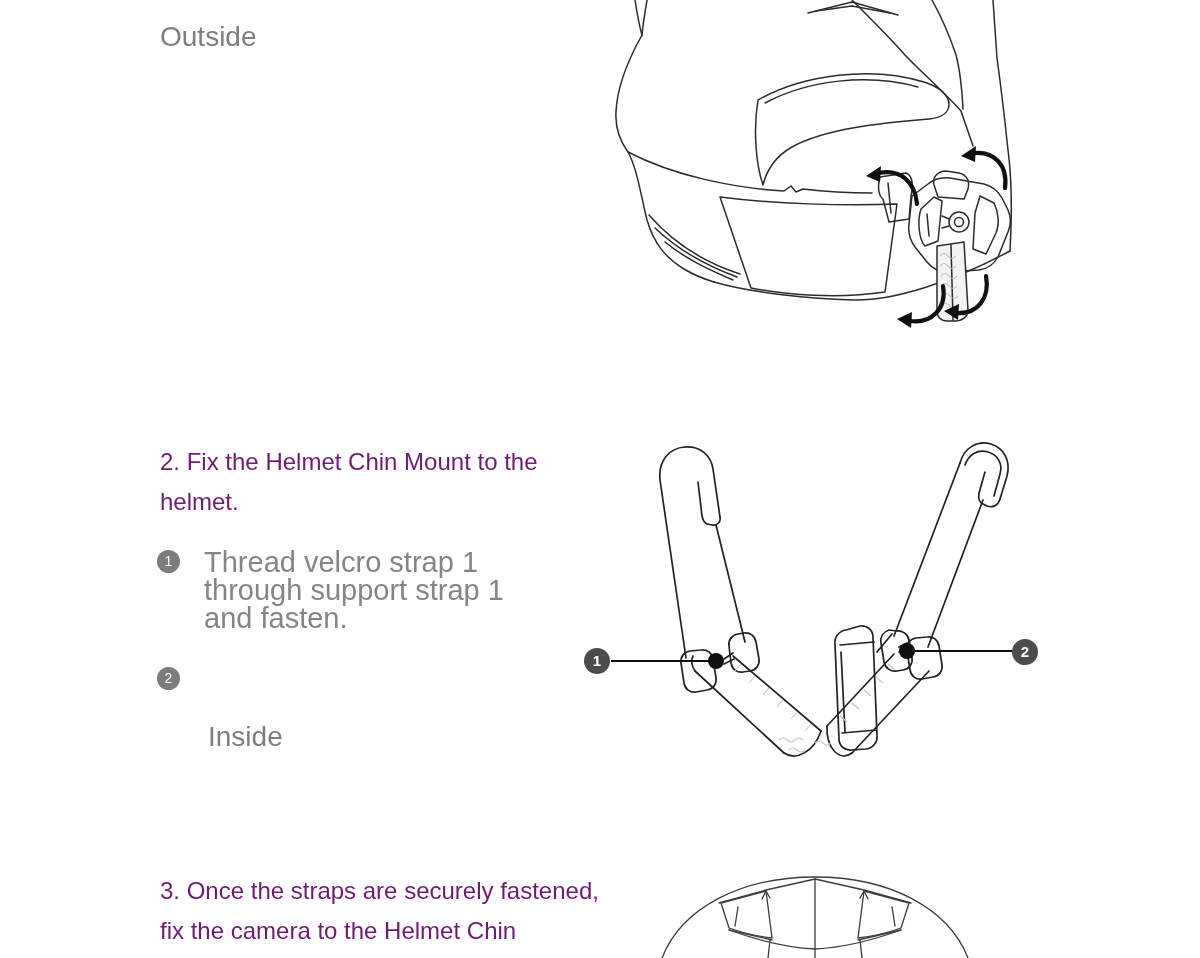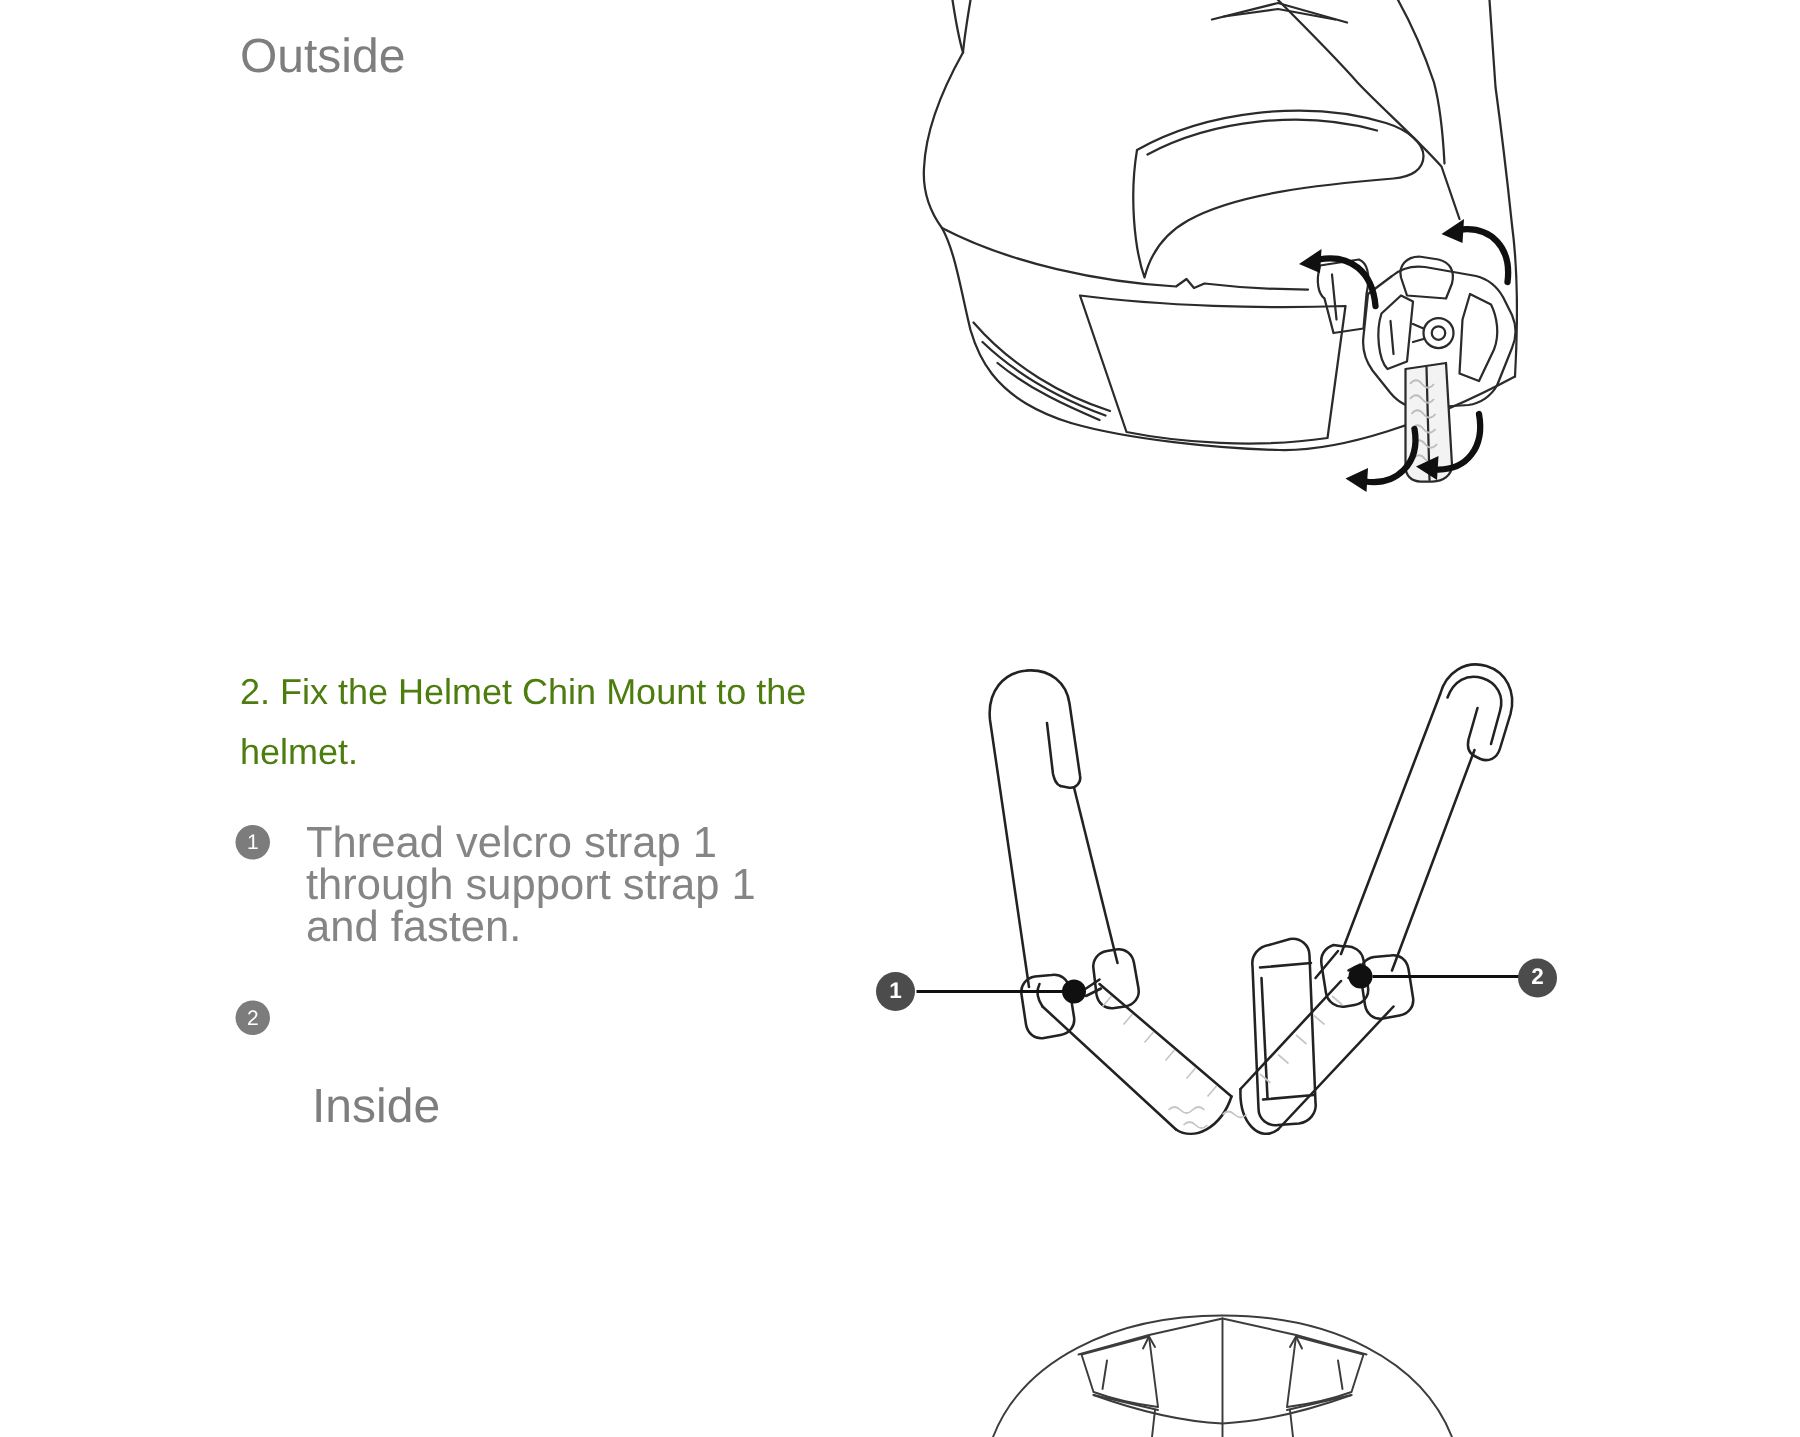--- a/index.html
+++ b/index.html
@@ -3,22 +3,22 @@
 <meta charset="utf-8">
 <style>
   * { margin:0; padding:0; box-sizing:border-box; }
   html,body { background:#ffffff; }
   .page {
     position:relative; width:1200px; height:958px; overflow:hidden;
     background:#ffffff; font-family:"Liberation Sans", sans-serif;
     color:#1a1a1a;
   }
   .abs { position:absolute; }
-  .gray-label { font-size:32px; line-height:30px; color:#7e7e7e; }
-  .heading { font-size:24px; line-height:40px; color:#4d7c0f; font-weight:400; }
+  .gray-label { font-size:28px; line-height:30px; color:#7e7e7e; }
+  .heading { font-size:24px; line-height:40px; color:#701a75; font-weight:400; }
   .steps { position:absolute; left:157px; top:548px; }
   .step-row { display:flex; align-items:flex-start; }
   .step-row + .step-row { margin-top:33px; }
   .step-badge {
     flex:none; width:23px; height:23px; border-radius:50%;
     background:#7c7c7c; color:#ffffff; font-size:14px; line-height:23px;
     text-align:center; margin-right:24px; margin-top:2px;
   }
   .step-text { width:338px; font-size:29px; line-height:28px; color:#858585; }
   .callout-badge {
@@ -172,20 +172,21 @@
 
     <path class="leader" d="M28 221 L126 221"></path>
     <circle class="ink" cx="133" cy="221" r="8"></circle>
     <path class="leader" d="M332 211 L432 211"></path>
     <circle class="ink" cx="324" cy="211" r="8"></circle>
   </svg>
 
   <div class="callout-badge" style="left:584px; top:648px;">1</div>
   <div class="callout-badge" style="left:1012px; top:639px;">2</div>
 
+  <div class="abs heading" style="left:160px; top:871px; width:462px;">3. Once the straps are securely fastened, fix the camera to the Helmet Chin</div>
 
   <svg class="illus" style="left:648px; top:862px; width:330px; height:96px;" viewBox="0 0 330 96">
     <g class="lineart3">
       <path d="M14 96 C34 45 94 15 167 15 C240 15 300 45 320 96"></path>
       <path d="M167 17 L167 96"></path>
       <path d="M167 17 L118 28 L71 41"></path>
       <path d="M167 17 L216 28 L263 41"></path>
       <path d="M73 41 L118 29 L124 76 C108 74 92 70 81 66 Z"></path>
       <path d="M114 37 L118 29 L122 36"></path>
       <path d="M90 45 L87 64"></path>

